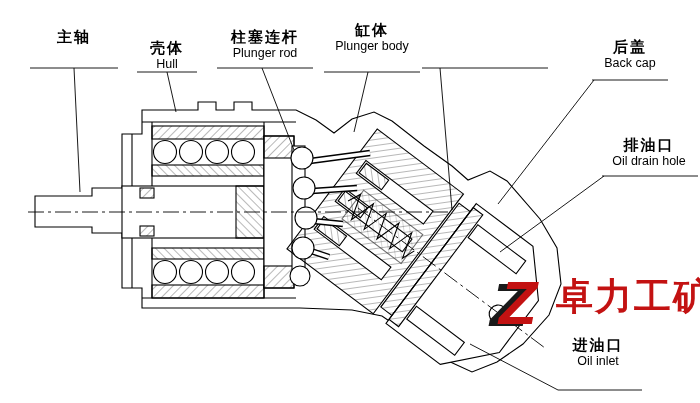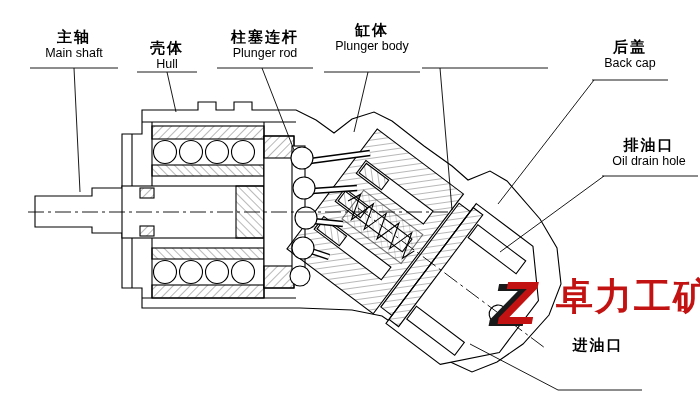--- a/index.html
+++ b/index.html
@@ -129,21 +129,20 @@
 
       <g stroke="none">
         <text x="490" y="326" font-size="62" font-weight="bold" font-style="italic" fill="#1a1a1a">Z</text>
         <text x="499" y="324" font-size="62" font-weight="bold" font-style="italic" fill="#c31212">Z</text>
       </g>
     </g>
   </svg>
 
   <div class="label" style="left:28px;top:28px;width:92px">
     <div class="zh">主轴</div>
-    <div class="en">Main shaft</div>
   </div>
 
   <div class="label" style="left:136px;top:39px;width:62px">
     <div class="zh">壳体</div>
     <div class="en">Hull</div>
   </div>
 
   <div class="label" style="left:215px;top:28px;width:100px">
     <div class="zh">柱塞连杆</div>
     <div class="en">Plunger rod</div>
@@ -162,17 +161,18 @@
     <div class="en">Oil drain hole</div>
   </div>
 
   <div class="label" style="left:588px;top:38px;width:84px">
     <div class="zh">后盖</div>
     <div class="en">Back cap</div>
   </div>
 
   <div class="label" style="left:552px;top:336px;width:92px">
     <div class="zh">进油口</div>
+    <div class="en">Oil inlet</div>
   </div>
 
   <div class="brand">卓力工矿</div>
 
 </div>
 
 </body></html>

